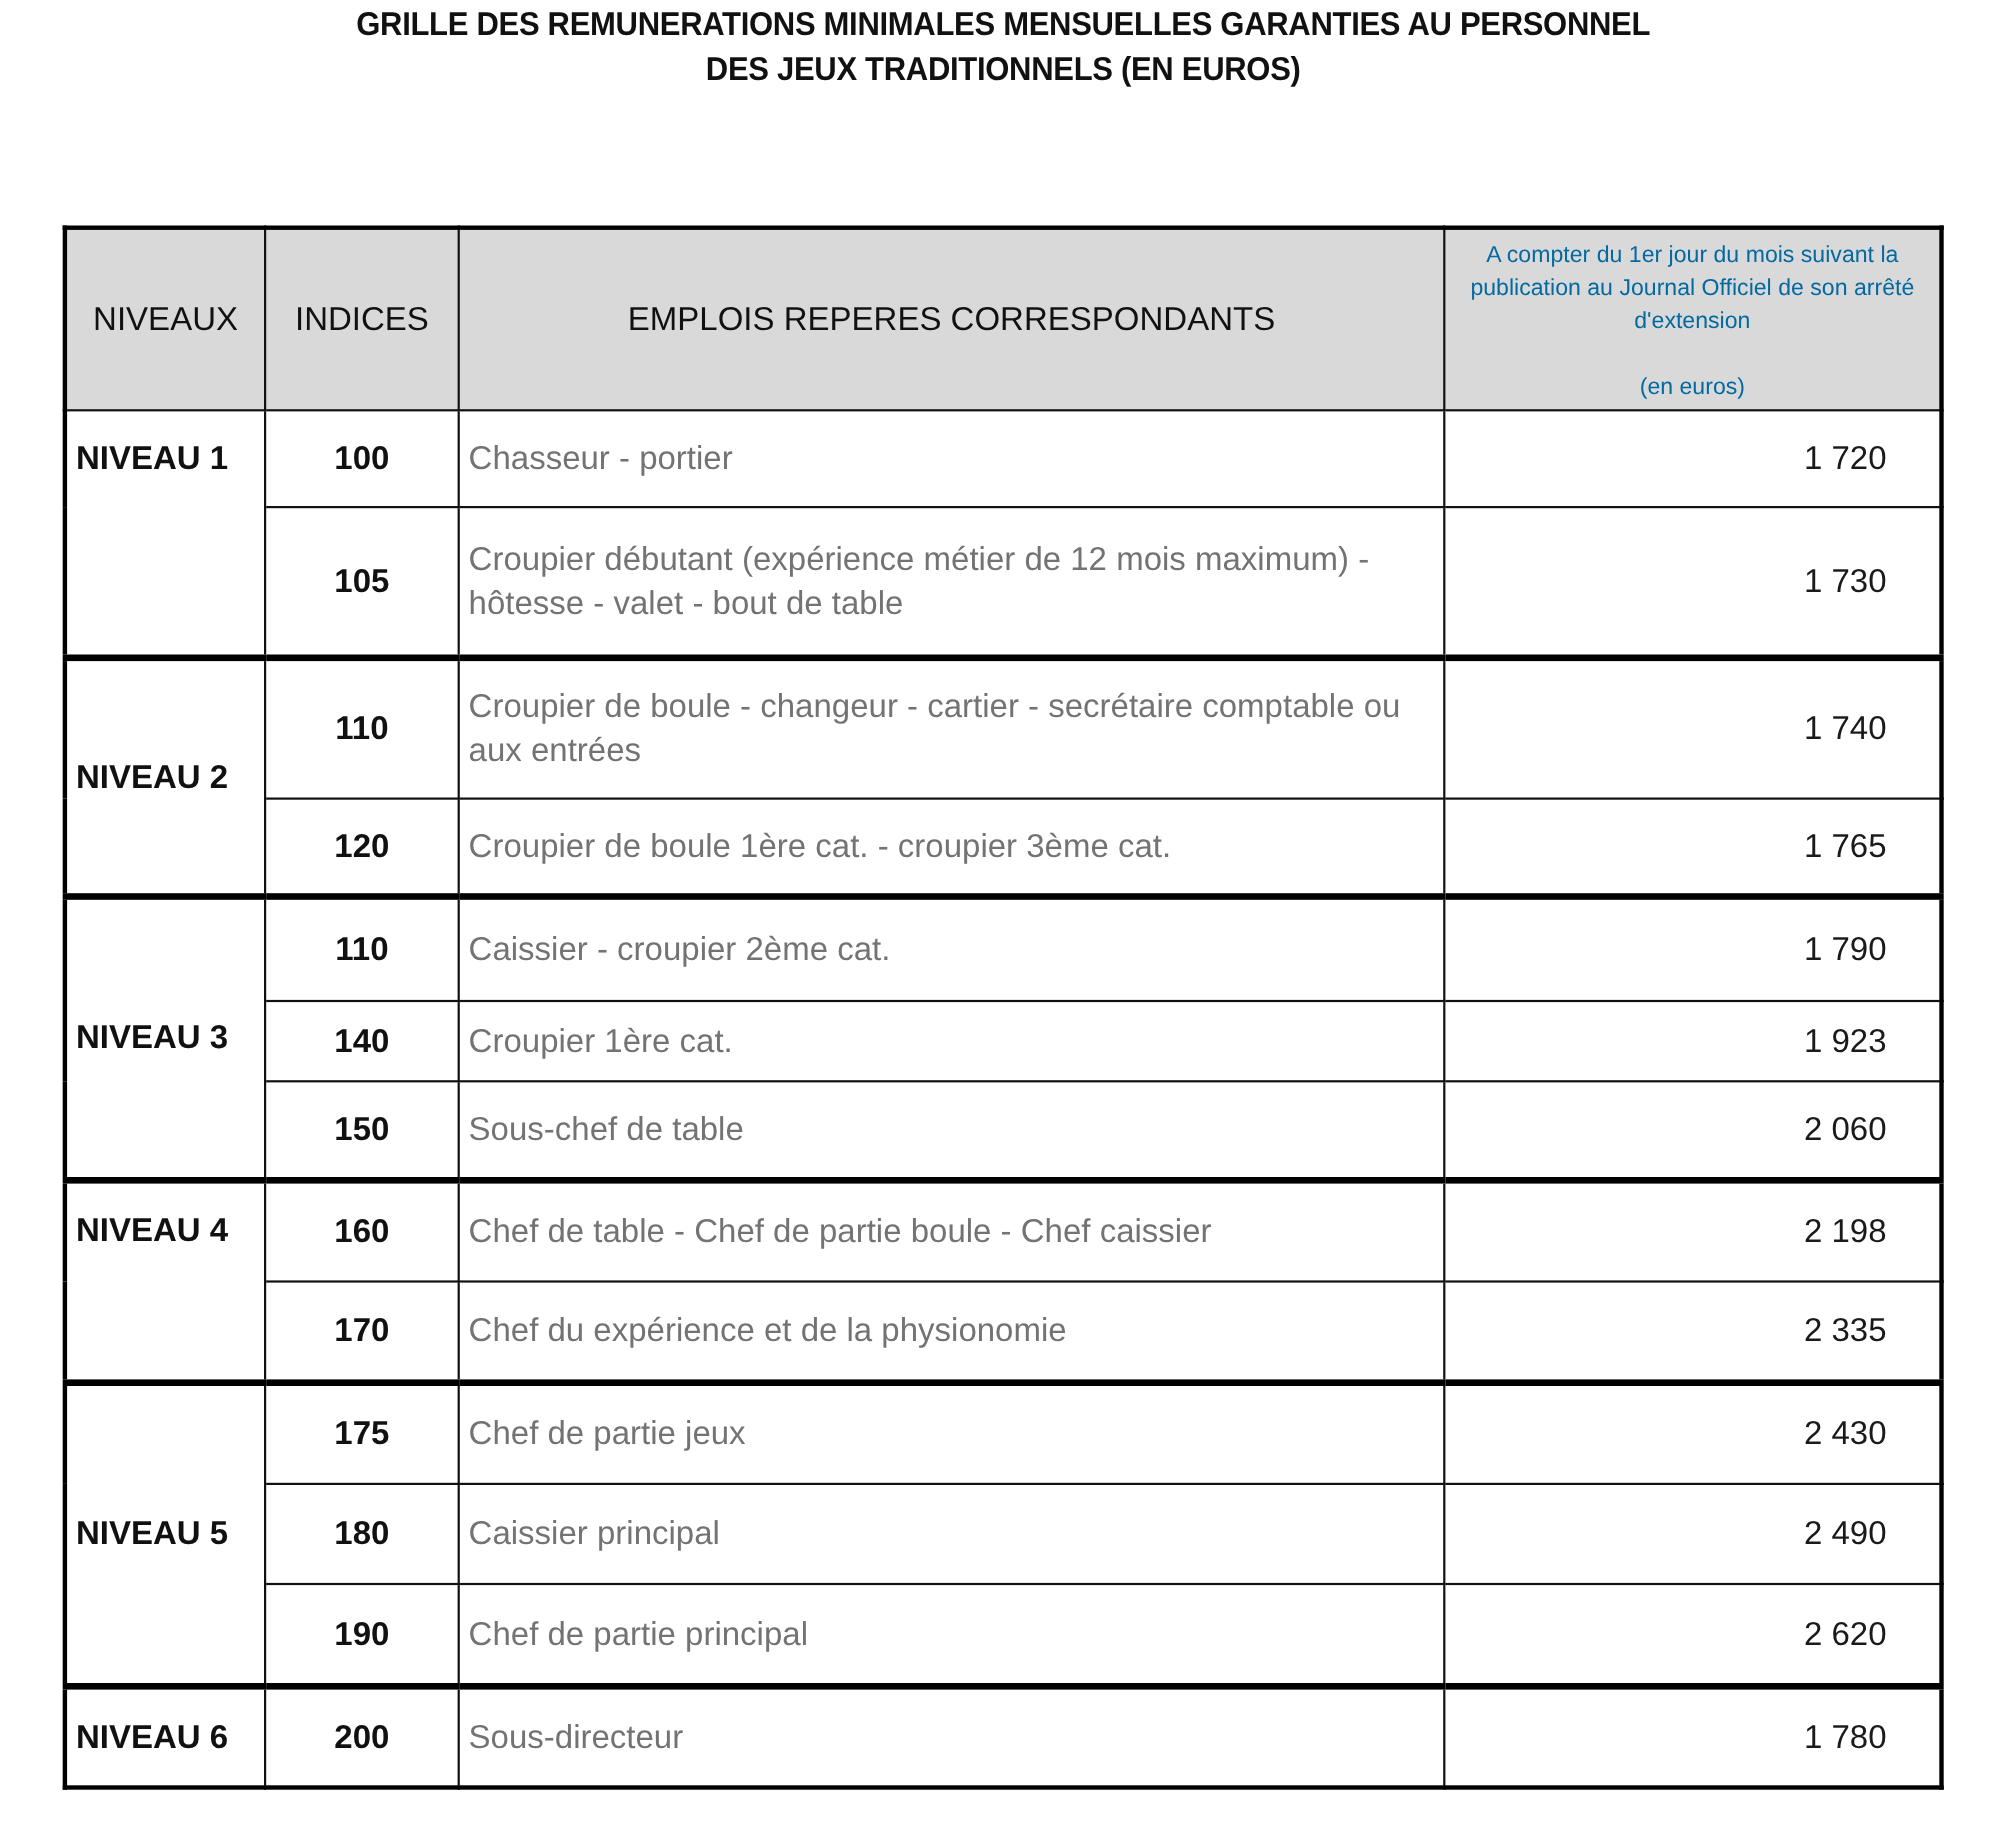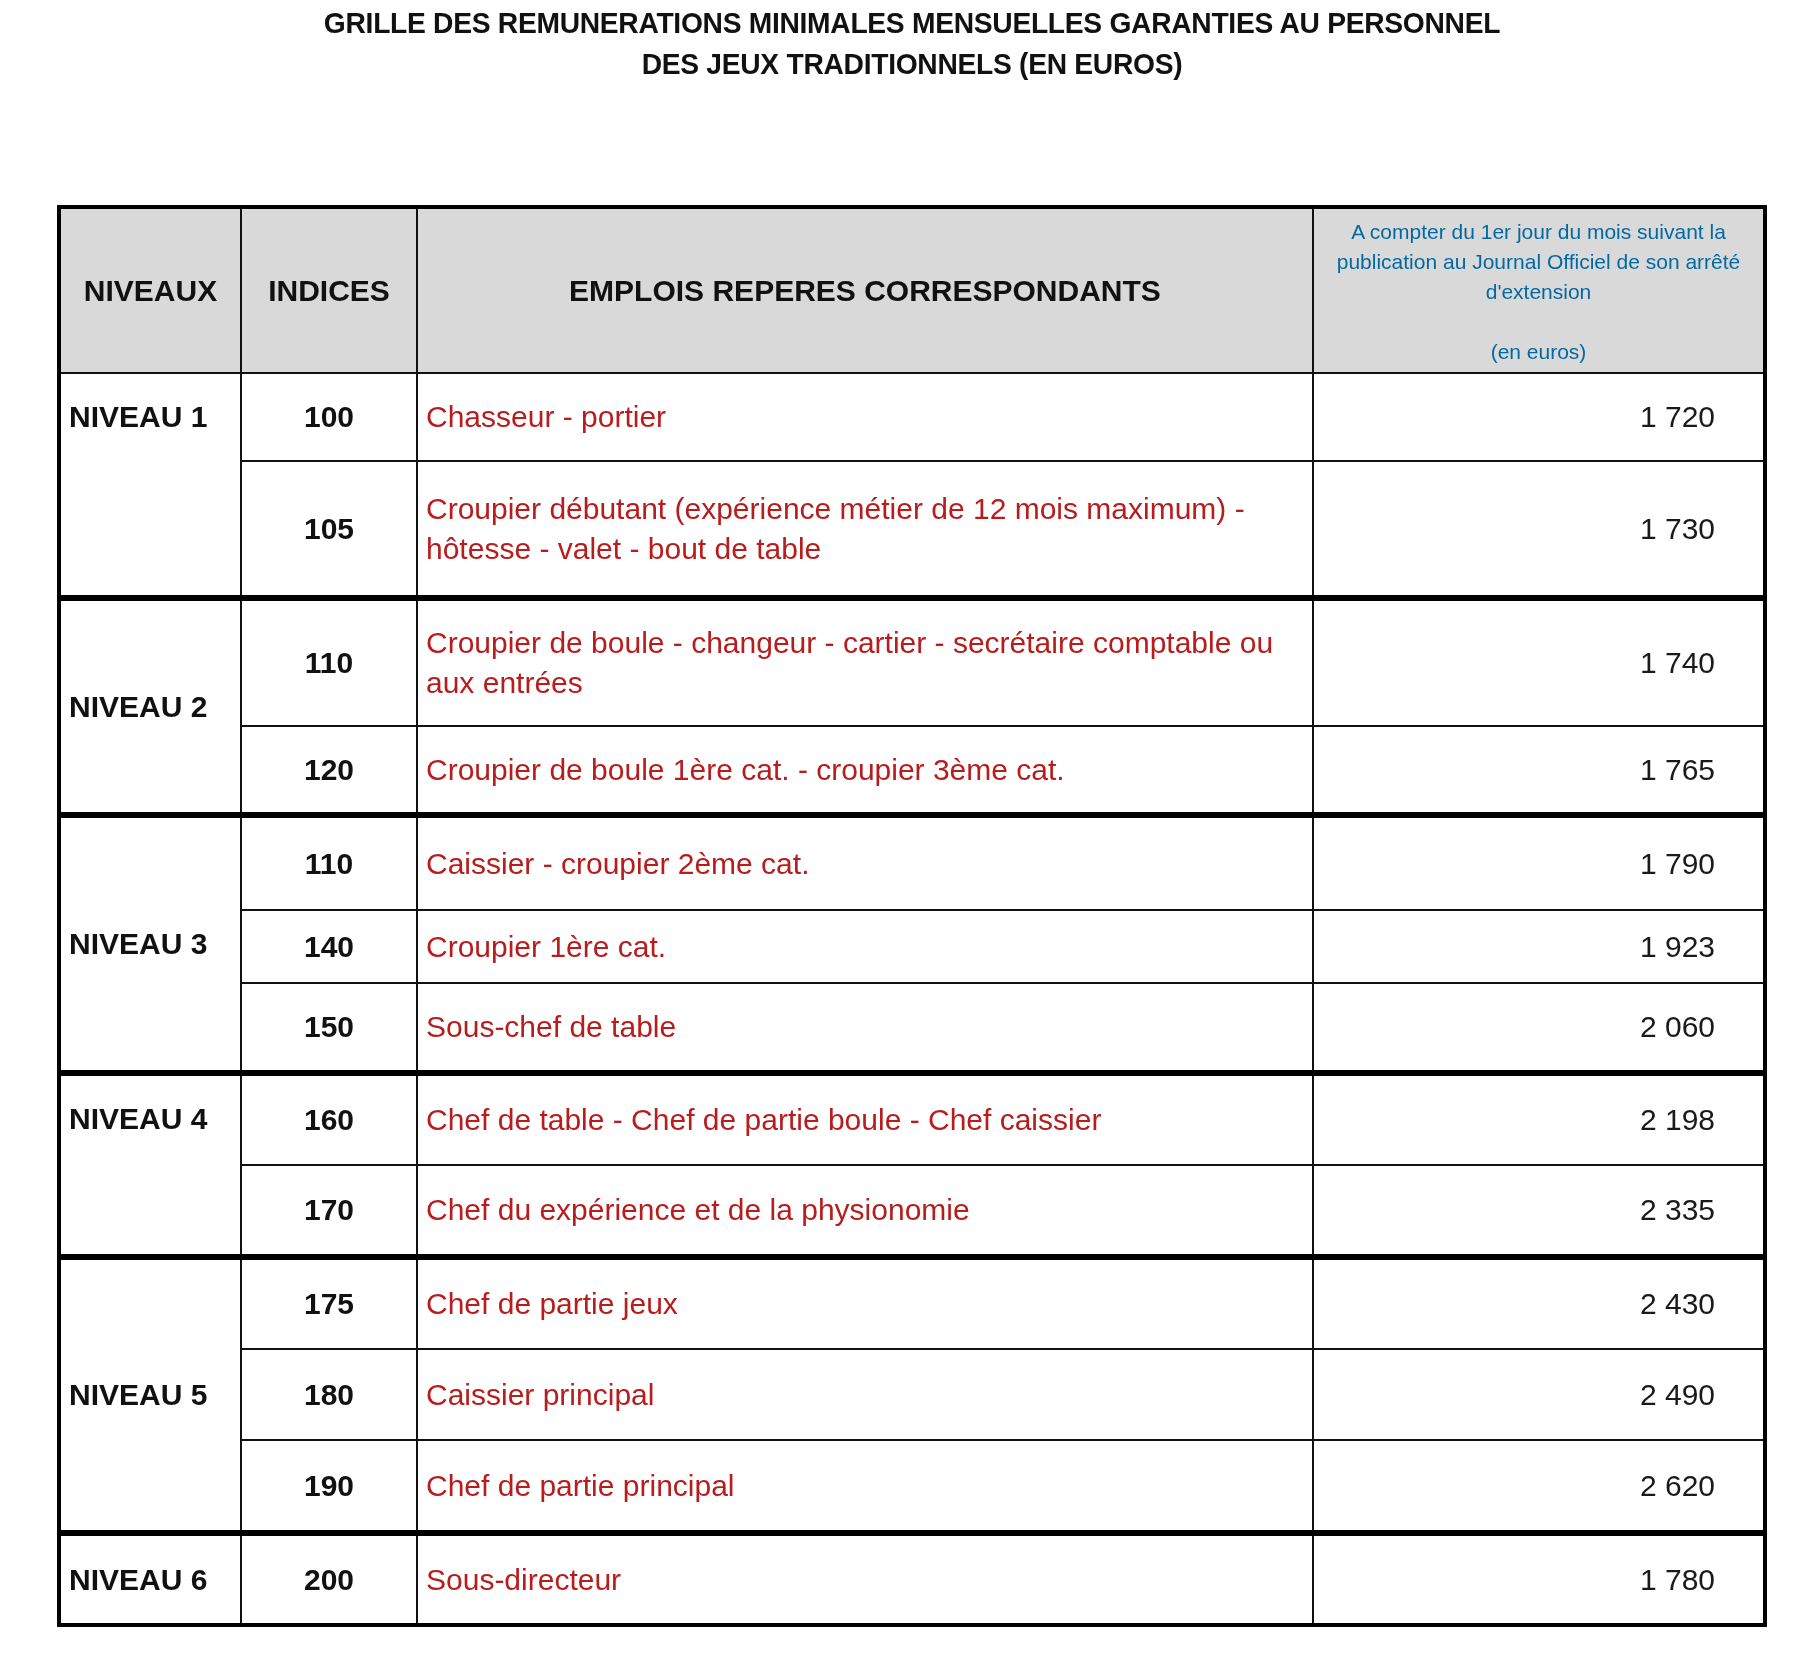--- a/index.html
+++ b/index.html
@@ -4,28 +4,28 @@
 <style>
   html, body { margin: 0; padding: 0; background: #ffffff; }
   body { width: 1812px; height: 1677px; position: relative; overflow: hidden;
          font-family: "Liberation Sans", sans-serif; color: #111; }
   .title { position: absolute; left: 0; top: 2px; width: 1824px; text-align: center;
            font-weight: bold; font-size: 30px; line-height: 41px; letter-spacing: -0.3px; transform: scaleX(0.94); transform-origin: 912px 0; }
   table.grid { position: absolute; left: 57px; top: 205px; border-collapse: collapse;
                table-layout: fixed; width: 1706px; border: 4px solid #000; }
   .grid td, .grid th { border: 2px solid #111; padding: 0; box-sizing: border-box; }
   .grid tr.group-start td { border-top: 6px solid #000; }
-  .grid th { background: #d9d9d9; font-weight: bold; font-size: 30px; height: 166px; }
+  .grid th { background: #d9d9d9; font-weight: normal; font-size: 30px; height: 166px; }
   .grid th.col-date { font-weight: normal; font-size: 21px; line-height: 30px; color: #0369a1; vertical-align: top; padding-top: 8px; }
   .col-date .sub { display: block; margin-top: 30px; }
   .niv { font-weight: bold; font-size: 30px; padding-left: 8px !important; text-align: left; }
   .niv.top { vertical-align: top; padding-top: 26px !important; }
   .niv.mid { vertical-align: middle; }
   .idx { font-weight: bold; font-size: 30px; text-align: center; }
-  .emp { font-size: 30px; line-height: 40px; padding-left: 8px !important; color: #b91c1c; }
+  .emp { font-size: 30px; line-height: 40px; padding-left: 8px !important; color: #737373; }
   .sal { font-size: 30px; text-align: right; padding-right: 48px !important; color: #1a1a1a; }
 </style>
 </head>
 <body>
 
 <div class="title">
   <div>GRILLE DES REMUNERATIONS MINIMALES MENSUELLES GARANTIES AU PERSONNEL</div>
   <div>DES JEUX TRADITIONNELS  (EN EUROS)</div>
 </div>
 

